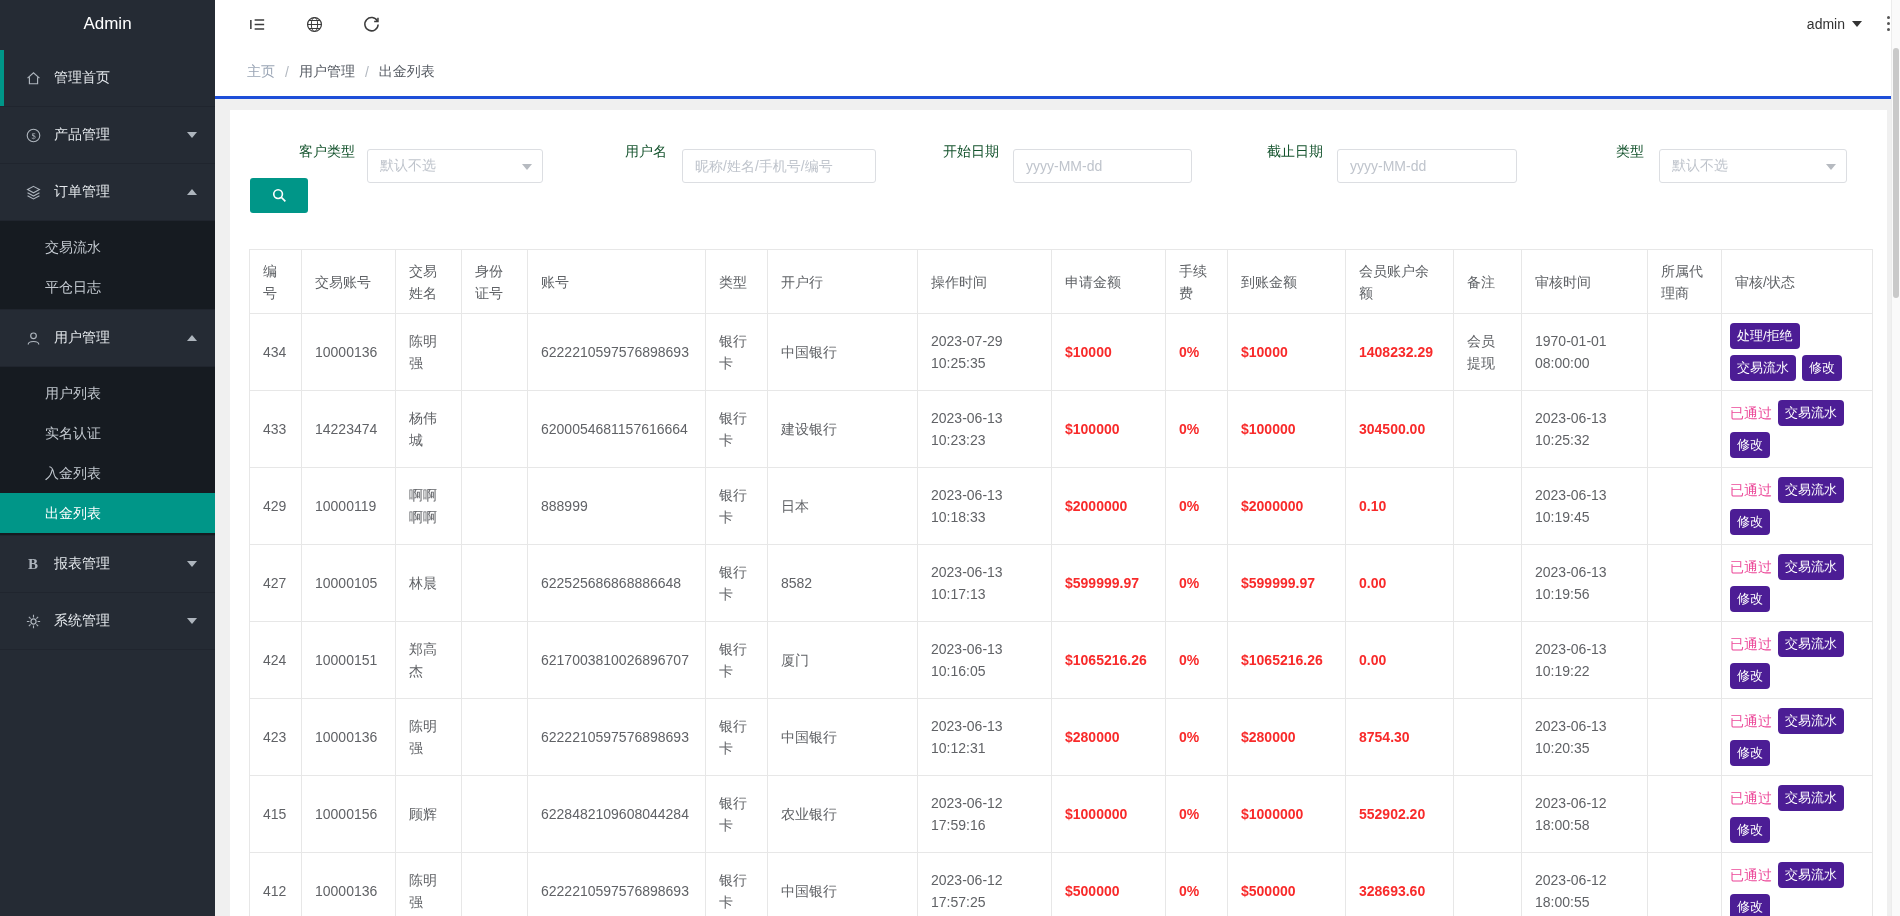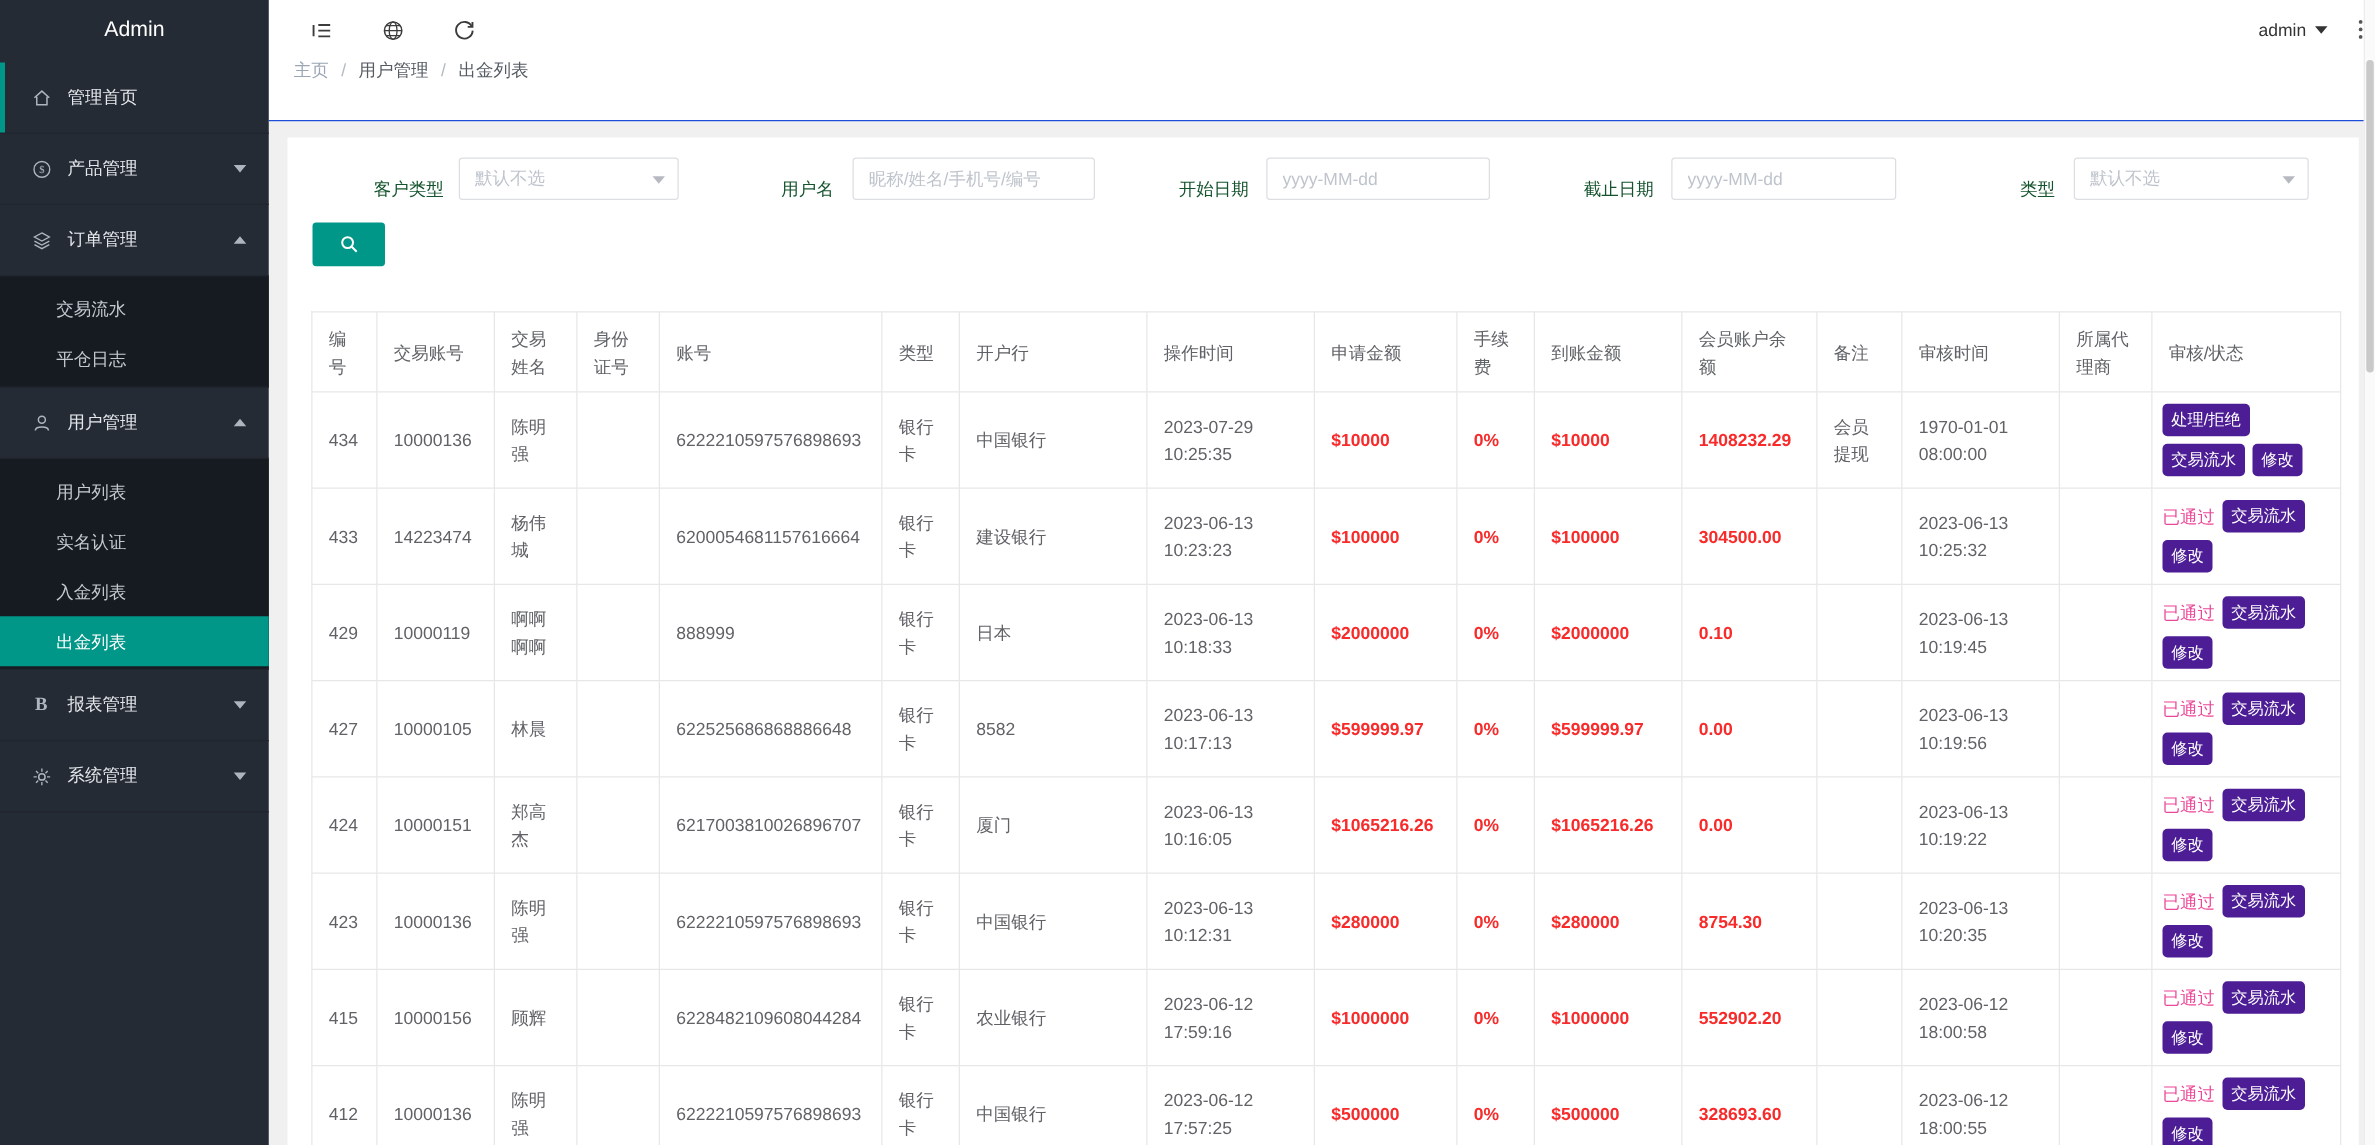--- a/index.html
+++ b/index.html
@@ -27,28 +27,28 @@
   
   #topbar{position:absolute;left:215px;top:0;right:0;height:48px;background:#fff;border-bottom:1px solid #f0f0f0;display:flex;align-items:center;}
   .tb-icons{display:flex;align-items:center;gap:38px;padding-left:33px;color:#3c3c3c;}
   .tb-ic{width:19px;height:19px;display:inline-flex;cursor:pointer;}
   #tb-right{position:absolute;right:38px;top:0;height:48px;display:flex;align-items:center;gap:7px;cursor:pointer;}
   #admin-name{font-size:14px;color:#333;}
   .caret-dark{width:0;height:0;border-left:5px solid transparent;border-right:5px solid transparent;border-top:6px solid #333;}
   #kebab{position:absolute;right:9px;top:16px;width:4px;cursor:pointer;}
   #kebab i{display:block;width:3px;height:3px;border-radius:50%;background:#555;margin:0 0 3px 0;}
   
-  #crumb{position:absolute;left:215px;top:48px;right:0;height:48px;background:#fff;border-bottom:1px solid #1d4ed8;display:flex;padding-left:20px;font-size:14px;z-index:2;}
+  #crumb{position:absolute;left:215px;top:48px;right:0;height:48px;background:#fff;border-bottom:3px solid #1d4ed8;display:flex;align-items:center;padding-left:32px;font-size:14px;z-index:2;}
   .crumb-home{color:#9aa5b5;cursor:pointer;}
   .crumb-item{color:#565b63;}
   .crumb-sep{color:#b3b9c1;margin:0 10px;}
   
   #card{position:absolute;left:230px;top:110px;width:1657px;height:806px;background:#fff;}
   .f-label{position:absolute;top:23px;height:36px;line-height:36px;font-size:14px;color:#14532d;text-align:right;}
-  .f-ctrl{position:absolute;top:16px;height:34px;border:1px solid #dcdee2;border-radius:3px;background:#fff;box-sizing:border-box;font-size:14px;color:#333;}
+  .f-ctrl{position:absolute;top:39px;height:34px;border:1px solid #dcdee2;border-radius:3px;background:#fff;box-sizing:border-box;font-size:14px;color:#333;}
   .f-sel{display:flex;align-items:center;padding:0 28px 0 12px;cursor:pointer;}
   .f-sel .ph{color:#bfc4cc;}
   .f-sel .sel-caret{position:absolute;right:10px;top:14px;width:0;height:0;border-left:5px solid transparent;border-right:5px solid transparent;border-top:6px solid #b6bac0;}
   input.f-ctrl{padding:0 12px;outline:none;}
   input.f-ctrl::placeholder{color:#bfc4cc;}
   #search-btn{position:absolute;left:20px;top:68px;width:58px;height:35px;background:#009688;border:none;border-radius:3px;display:flex;align-items:center;justify-content:center;cursor:pointer;}
   
   #tblwrap{position:absolute;left:19px;top:139px;}
   table{border-collapse:collapse;table-layout:fixed;width:1623px;}
   th,td{border:1px solid #e7e7e7;padding:8px 13px;font-size:14px;vertical-align:middle;text-align:left;line-height:22px;word-wrap:break-word;}

